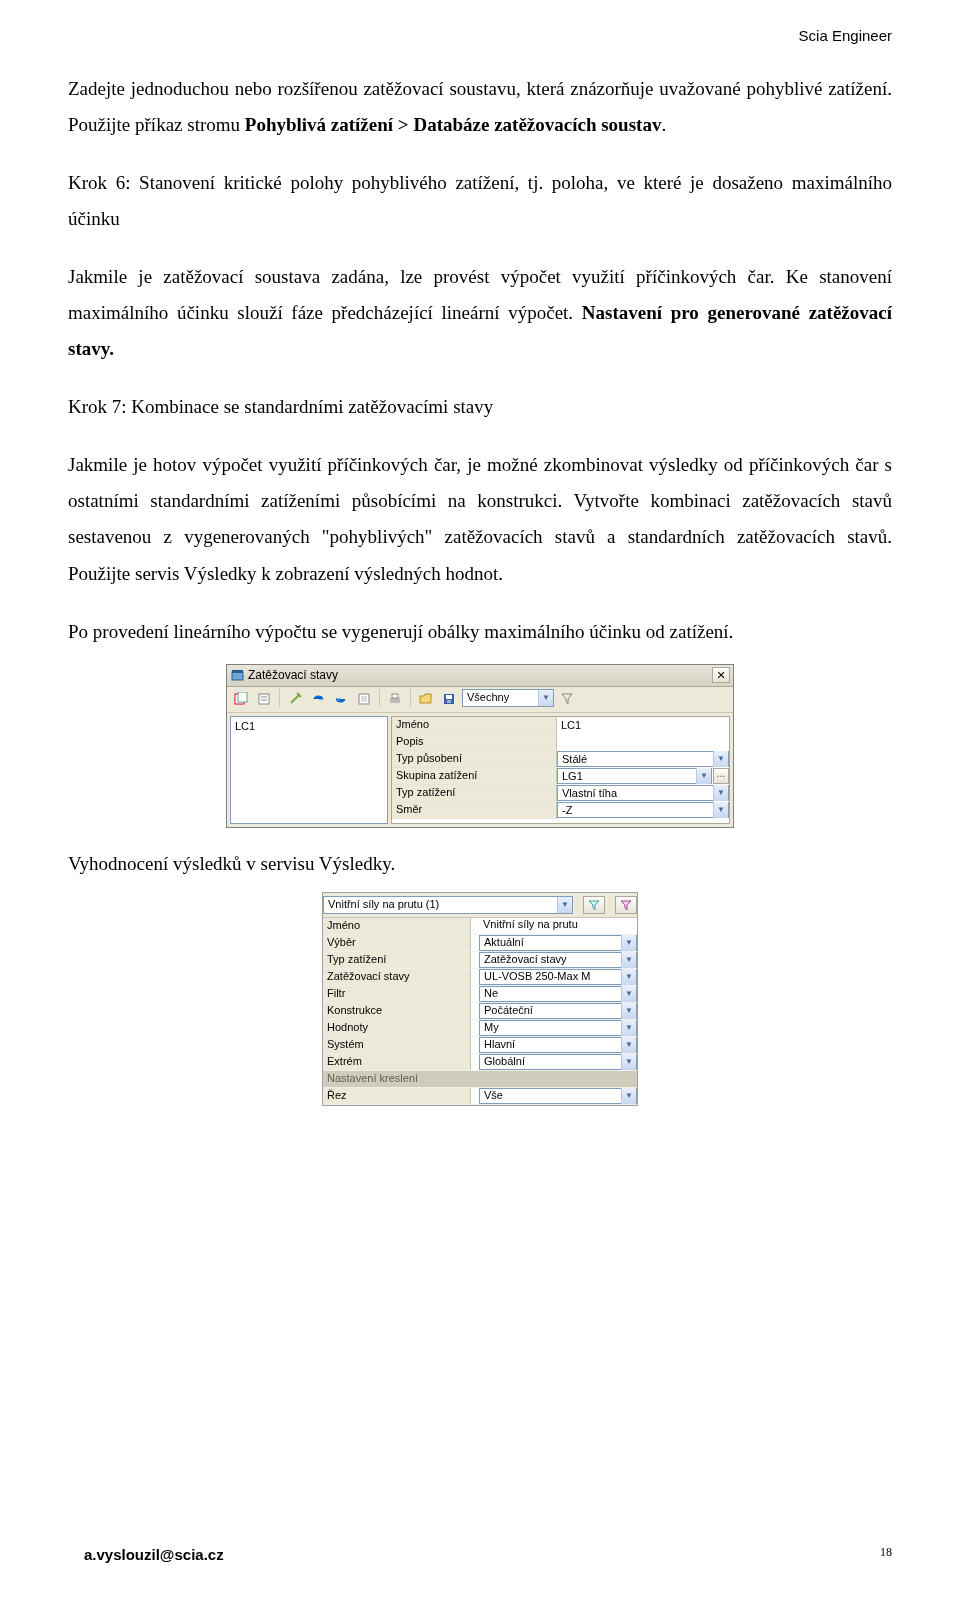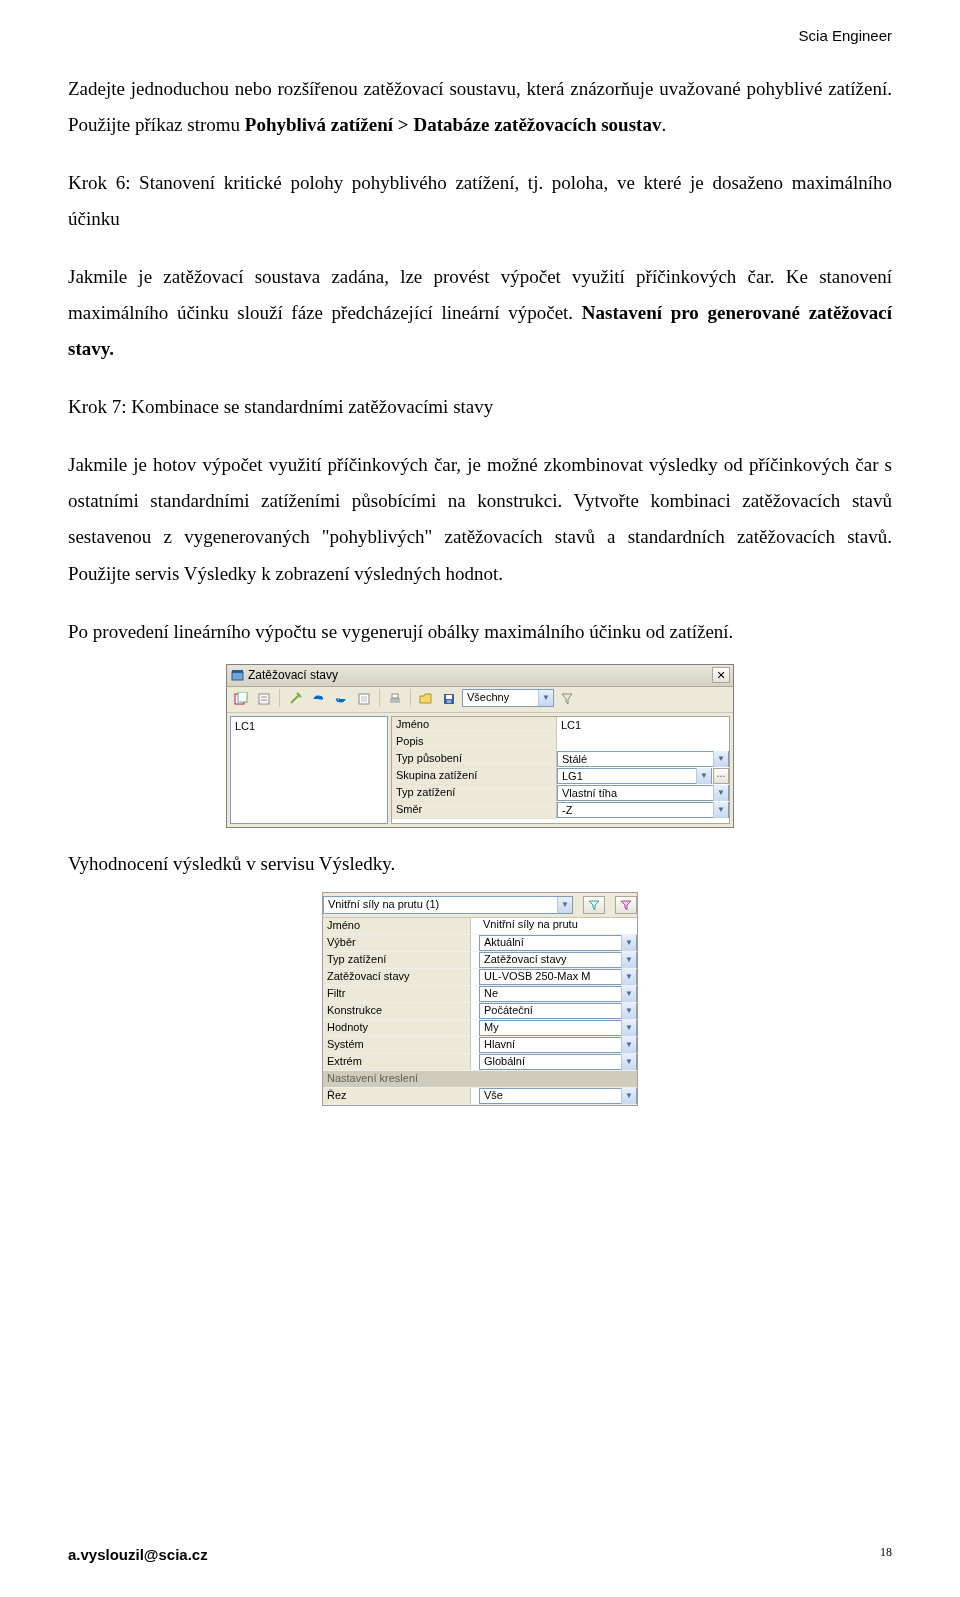--- a/index.html
+++ b/index.html
@@ -186,21 +186,21 @@
     background:#d0ccbc;
     color:#5f5f52;
     width:100%;
     border-right:none;
   }
   .pg2 .row .val { flex:1; display:flex; align-items:flex-start;margin-left:8px; }
   .pg2 .row .val .combo { flex:1; height:16px; }
   .footer {
     position:absolute;
     bottom: 28px;
-    left: 68px; right: 68px;
+    left: 84px; right: 68px;
     display:flex; justify-content:space-between;
     font-size: 15px;
     font-family: Arial, Helvetica, sans-serif;
   }
   .footer .pn { font-weight: normal; font-size: 12px; font-family: "Times New Roman"; }
   .footer .email { font-weight: bold; }
   .evalnote { margin-top: 18px; font-size: 19px; }
 </style>
 </head>
 <body>

